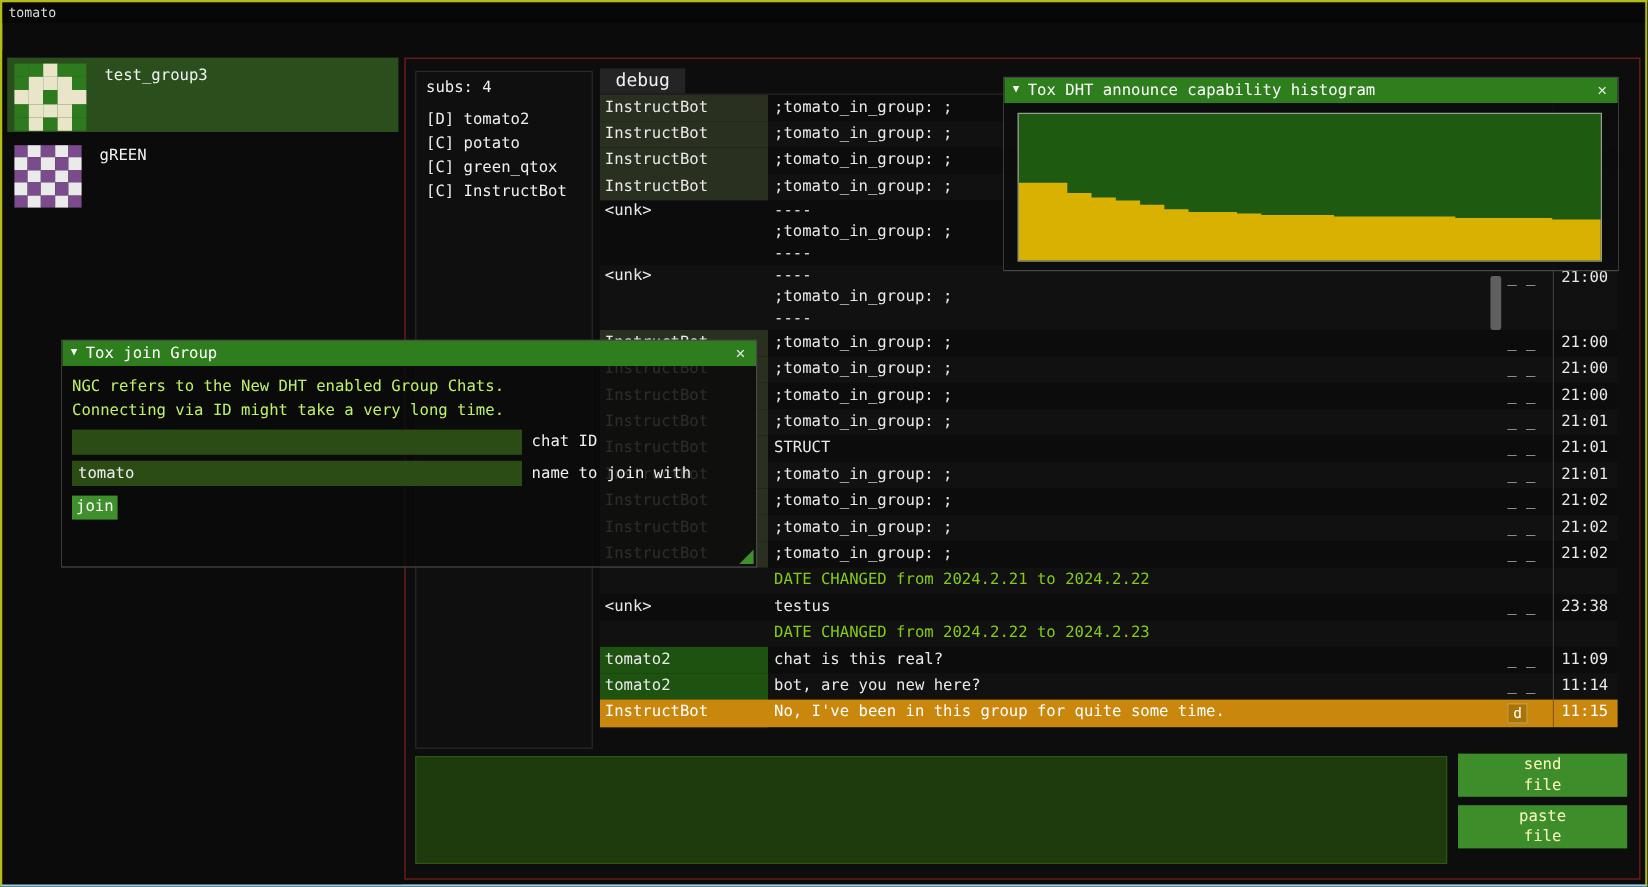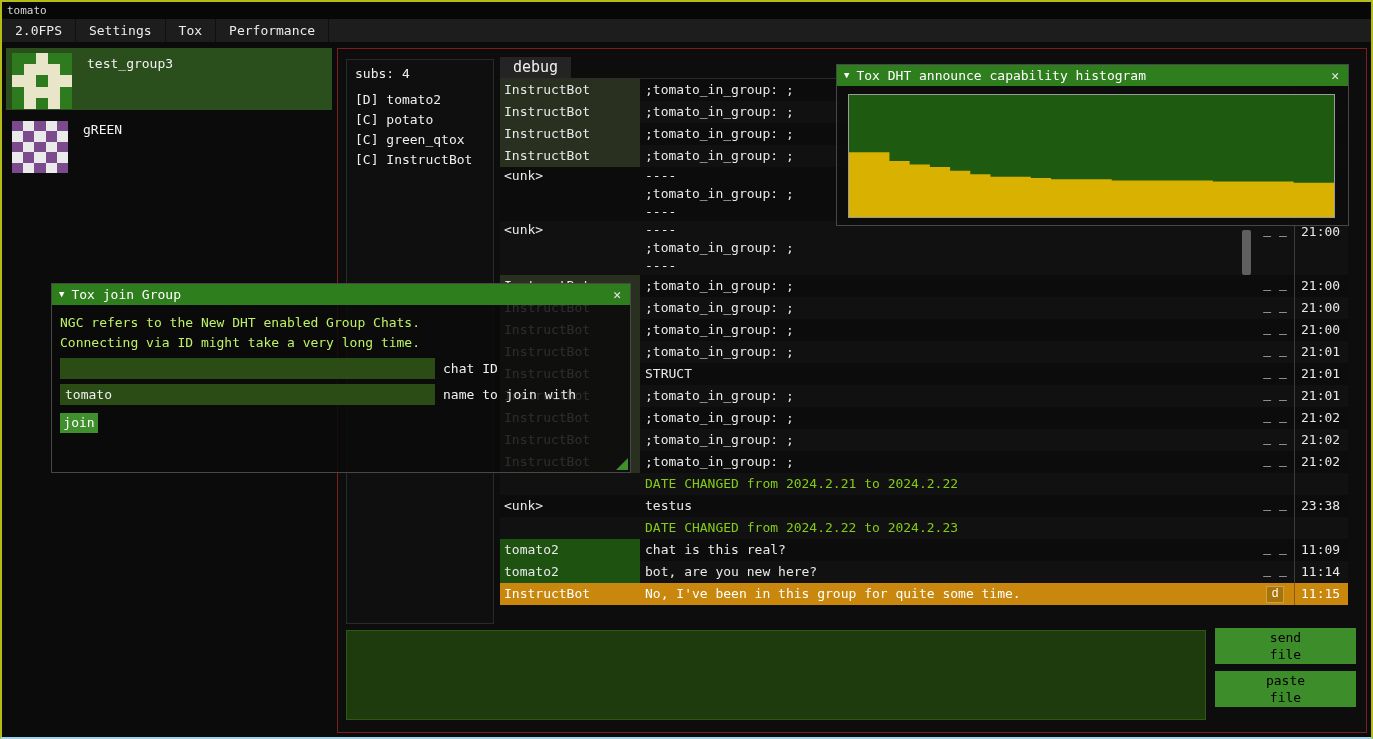--- a/index.html
+++ b/index.html
@@ -36,39 +36,39 @@
   .subs .member { padding:0 8px; line-height:20px; cursor:pointer; }
   .chatpanel { position:absolute; left:162px; top:8px; width:848px; height:566px; }
   .tabbar { height:22px; border-bottom:1px solid #2b2b2b; display:flex; }
   .tab { background:#242424; padding:0 13px; line-height:21px; font-size:15px; color:#f0f0f0; cursor:pointer; }
   .rows { position:absolute; left:0; top:22px; right:0; }
   .chat-row { display:flex; align-items:stretch; font-size:13px; min-height:22px; line-height:22px; background:#0c0c0c; }
   .chat-row:nth-child(even) { background:#111111; }
   .cell { overflow:hidden; white-space:nowrap; }
   .cell.name { width:140px; flex:none; padding-left:4px; }
   .cell.msg  { flex:1; padding-left:5px; }
-  .cell.flags{ width:38px; flex:none; text-align:center; color:#d4d4d4;font-family:Liberation Mono, monospace; }
+  .cell.flags{ width:38px; flex:none; text-align:left; color:#d4d4d4; }
   .cell.time { width:54px; flex:none; border-left:1px solid #3c3c3c; padding-left:6px; }
   .name.n-instructbot { background:#29301f; }
   .name.n-tomato2 { background:#1e5210; }
   .multi .msg div, .multi .name { line-height:18px; }
   .date .msg { color:#84cc16; }
   .date .flags { visibility:hidden; }
   .chat-row.highlight { background:#c9870e; color:#fff; }
   .chat-row.highlight .name { background:#c9870e; }
   .chat-row.highlight .time { border-left-color:#8a5c06; }
   .flagbox { display:inline-block; border:1px solid #caa24a; background:#a87408; padding:0 4px;
     line-height:15px; font-size:12px; margin-top:3px; color:#fff; }
   .scroll-thumb { position:absolute; left:1240px; top:228px; width:9px; height:45px;
     background:#5f5f5f; border-radius:2px; cursor:grab; }
   
   .msg-input { position:absolute; left:8px; top:581px; width:860px; height:90px;
     background:#1e3b0d; border:1px solid #2f5615; cursor:text; }
   .filebtn { position:absolute; left:877px; width:141px; height:36px; background:#3e8d2b;
-    color:#000000; font-size:13px; line-height:17px; text-align:center; padding-top:1px; cursor:pointer; }
+    color:#fef9c3; font-size:13px; line-height:17px; text-align:center; padding-top:1px; cursor:pointer; }
   .sendbtn { top:579px; } .pastebtn { top:622px; }
   
   .float { position:absolute; box-shadow:0 0 0 1px #474747; }
   .ftitle { height:21px; background:#2f7e1d; color:#fff; font-size:13px; line-height:21px;
     display:flex; align-items:center; padding:0 7px; }
   .fcollapse { font-size:9px; margin-right:7px; cursor:pointer; }
   .fclose { margin-left:auto; color:#eaeaea; font-size:13px; cursor:pointer; padding:0 2px; }
   .hist-window { left:835px; top:63px; width:511px; height:160px; }
   .hist-body { position:absolute; left:0; right:0; top:21px; bottom:0; background:rgba(13,13,13,0.93); }
   .plot { position:absolute; left:11px; top:8px; width:487px; height:124px;
@@ -88,26 +88,20 @@
 </style>
 </head>
 <body>
 
 <div class="screen">
 
   <div class="titlebar">
     <span>tomato</span>
   </div>
 
-  <div class="menubar">
-    <span class="mi">2.0FPS</span>
-    <span class="mi">Settings</span>
-    <span class="mi">Tox</span>
-    <span class="mi">Performance</span>
-  </div>
 
   <div class="sidebar">
     <div class="group selected g0">
       <div class="avatar" style="display: grid; grid-template-columns: repeat(5, 1fr);">
           <div style="background: rgb(46, 122, 30);"></div>
           <div style="background: rgb(46, 122, 30);"></div>
           <div style="background: rgb(233, 229, 201);"></div>
           <div style="background: rgb(46, 122, 30);"></div>
           <div style="background: rgb(46, 122, 30);"></div>
           <div style="background: rgb(46, 122, 30);"></div>

